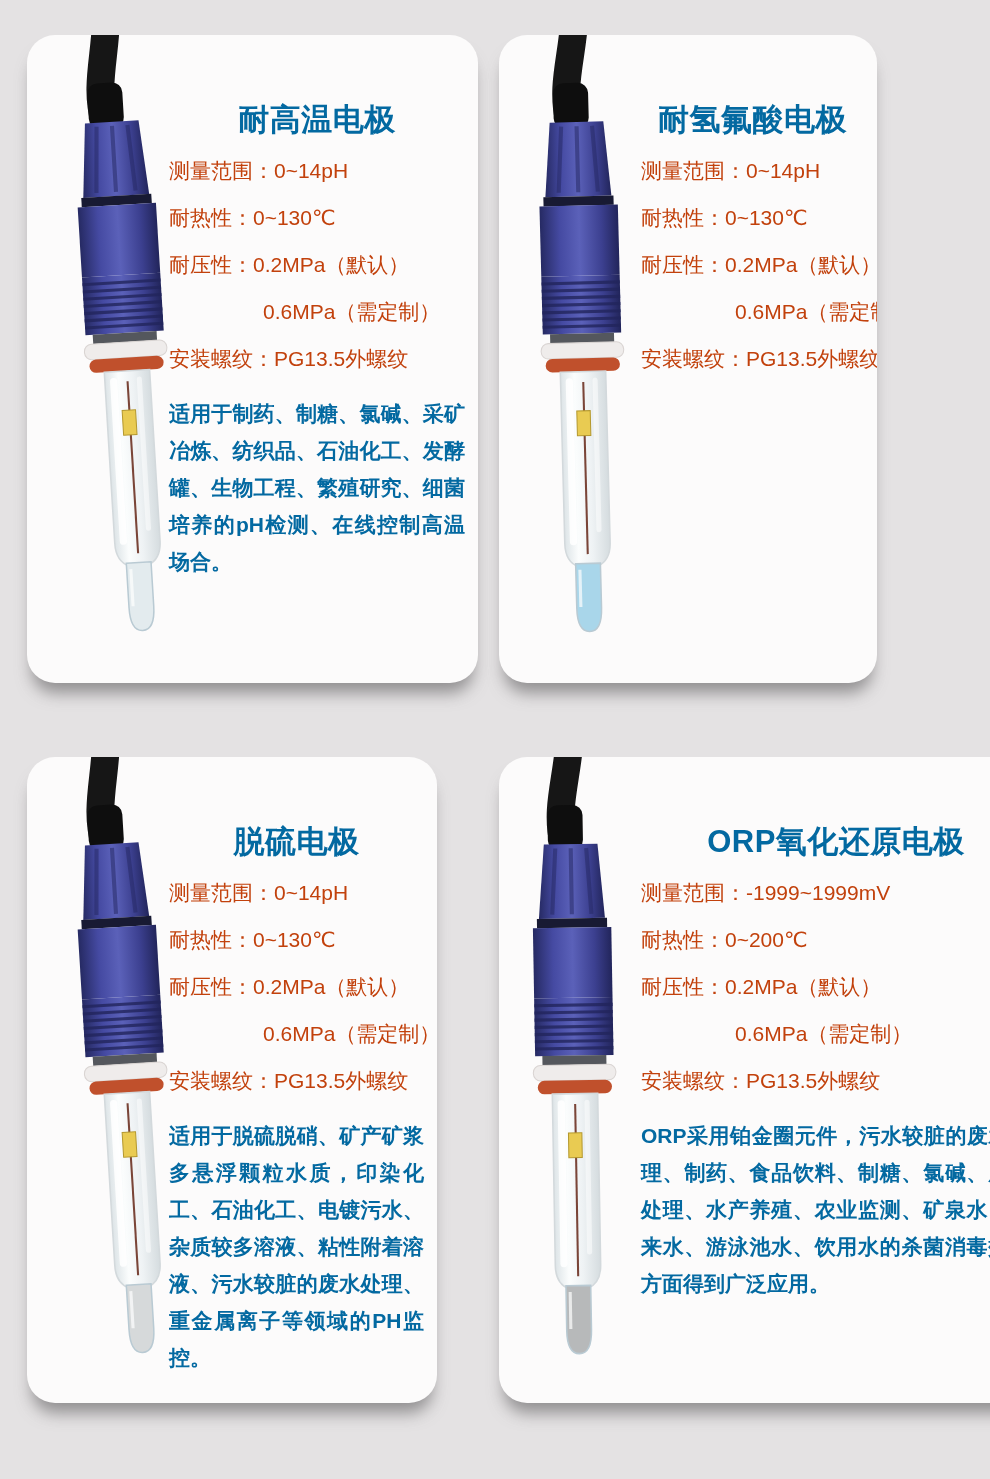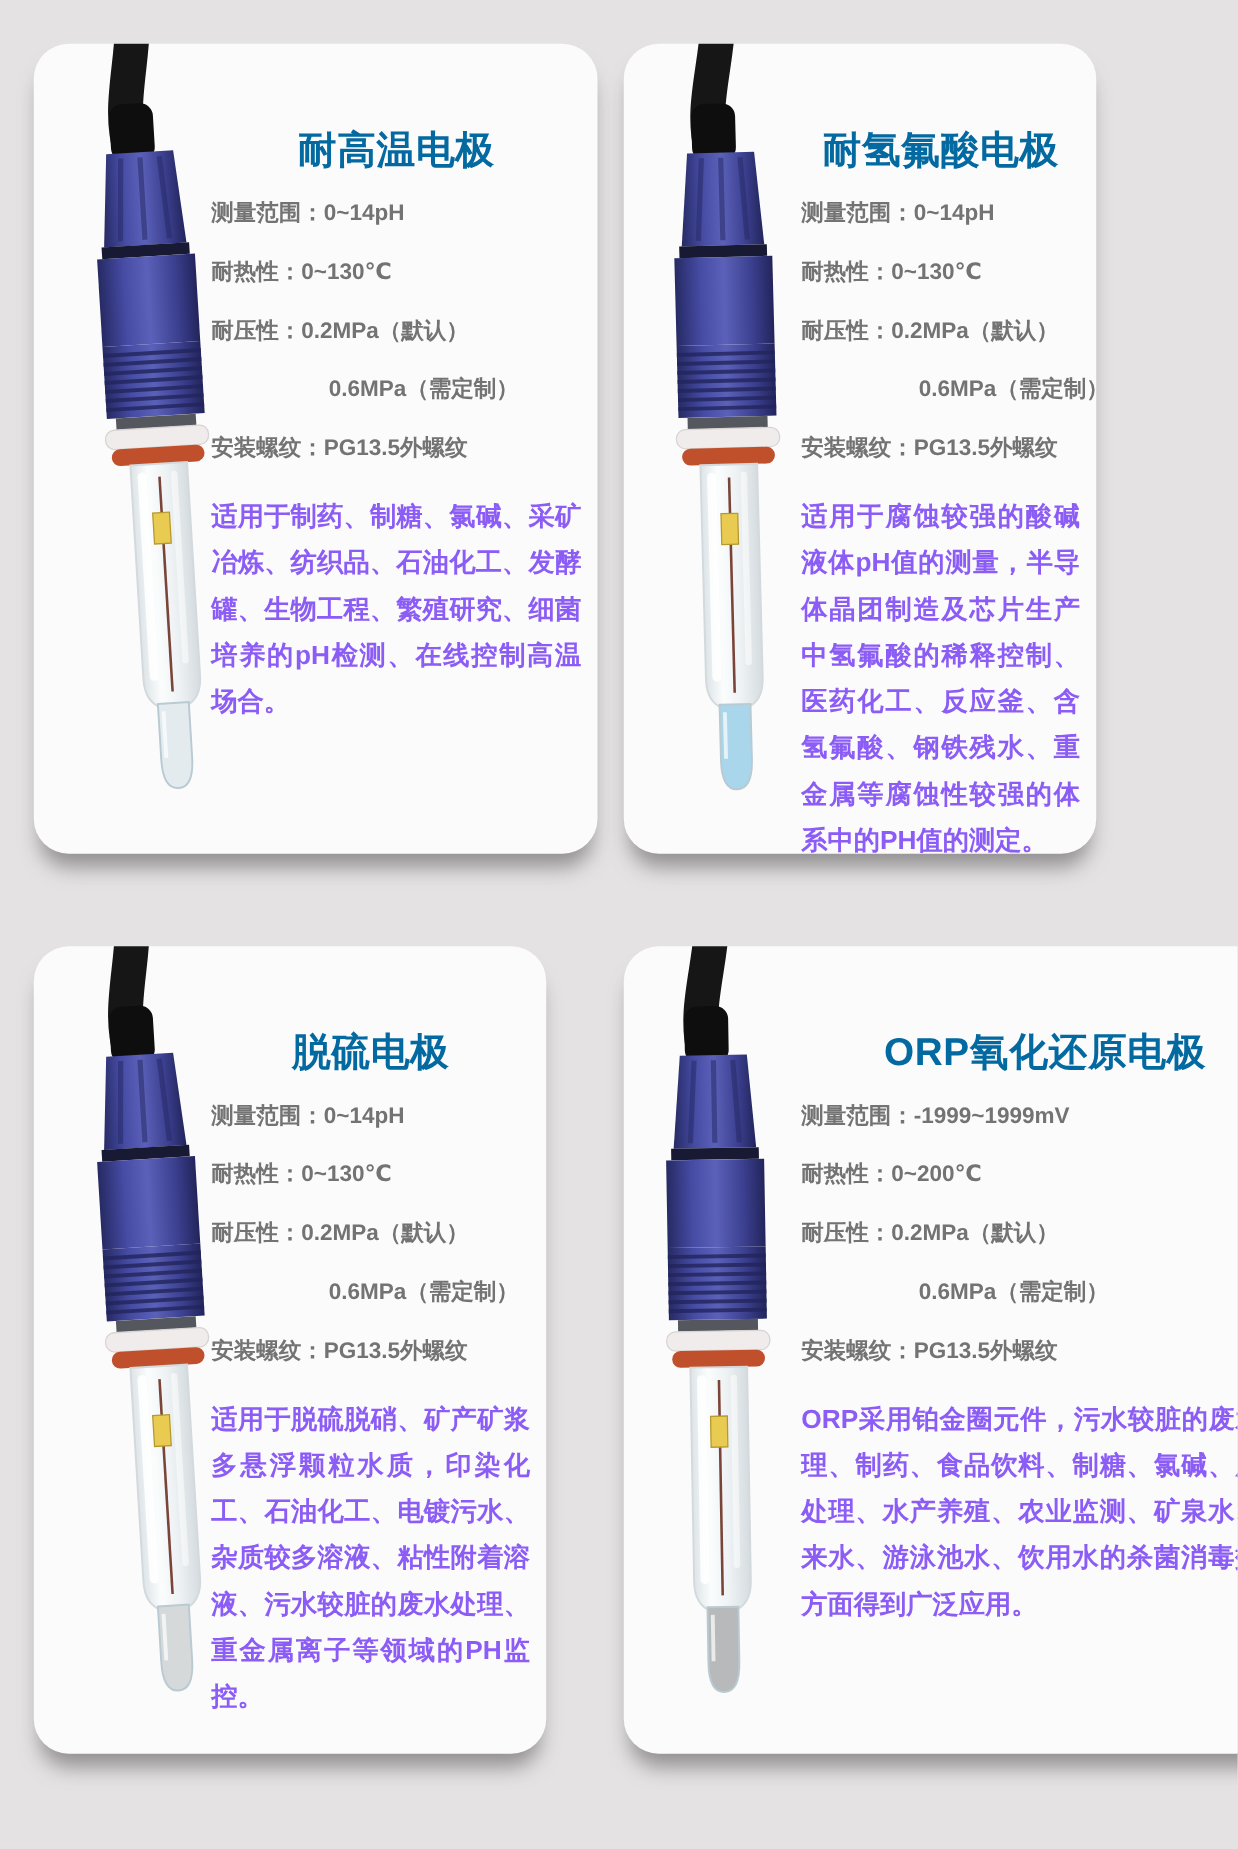--- a/index.html
+++ b/index.html
@@ -40,34 +40,34 @@
   .title{
     margin:64px 0 0 0;
     font-size:31px;line-height:42px;
     font-weight:bold;
     text-align:center;
     color:#0369a1;
     letter-spacing:.5px;
   }
   .specs{margin-top:6px;}
   .spec{
-    font-size:18px;
-    font-weight:bold;
+    font-size:21px;
+    font-weight:normal;
     line-height:47px;
     white-space:nowrap;
-    color:#737373;
+    color:#c2410c;
   }
   .spec.indent{padding-left:94px;}
   .desc{
     margin:13px 0 0 0;
     font-size:21px;
     font-weight:bold;
     line-height:37px;
     text-align:justify;
-    color:#8b5cf6;
+    color:#0369a1;
   }
 </style>
 </head>
 <body>
 
 <svg width="0" height="0" style="position:absolute" aria-hidden="true">
   <defs>
     <linearGradient id="gBlue" x1="0" y1="0" x2="1" y2="0">
       <stop offset="0" stop-color="#262a63"></stop>
       <stop offset="0.25" stop-color="#454aa2"></stop>
@@ -137,21 +137,20 @@
     </svg>
     <div class="content">
       <h2 class="title">耐氢氟酸电极</h2>
       <div class="specs">
         <div class="spec">测量范围：0~14pH</div>
         <div class="spec">耐热性：0~130℃</div>
         <div class="spec">耐压性：0.2MPa（默认）</div>
         <div class="spec indent">0.6MPa（需定制）</div>
         <div class="spec">安装螺纹：PG13.5外螺纹</div>
       </div>
-      <p class="desc">适用于腐蚀较强的酸碱液体pH值的测量，半导体晶团制造及芯片生产中氢氟酸的稀释控制、医药化工、反应釜、含氢氟酸、钢铁残水、重金属等腐蚀性较强的体系中的PH值的测定。</p>
     </div>
   </div>
 
   <div class="card c2">
     <svg class="electrode" viewBox="0 0 190 620">
       <use href="#electrode-shape" style="color: rgb(214, 217, 218);"></use>
     </svg>
     <div class="content">
       <h2 class="title">脱硫电极</h2>
       <div class="specs">

